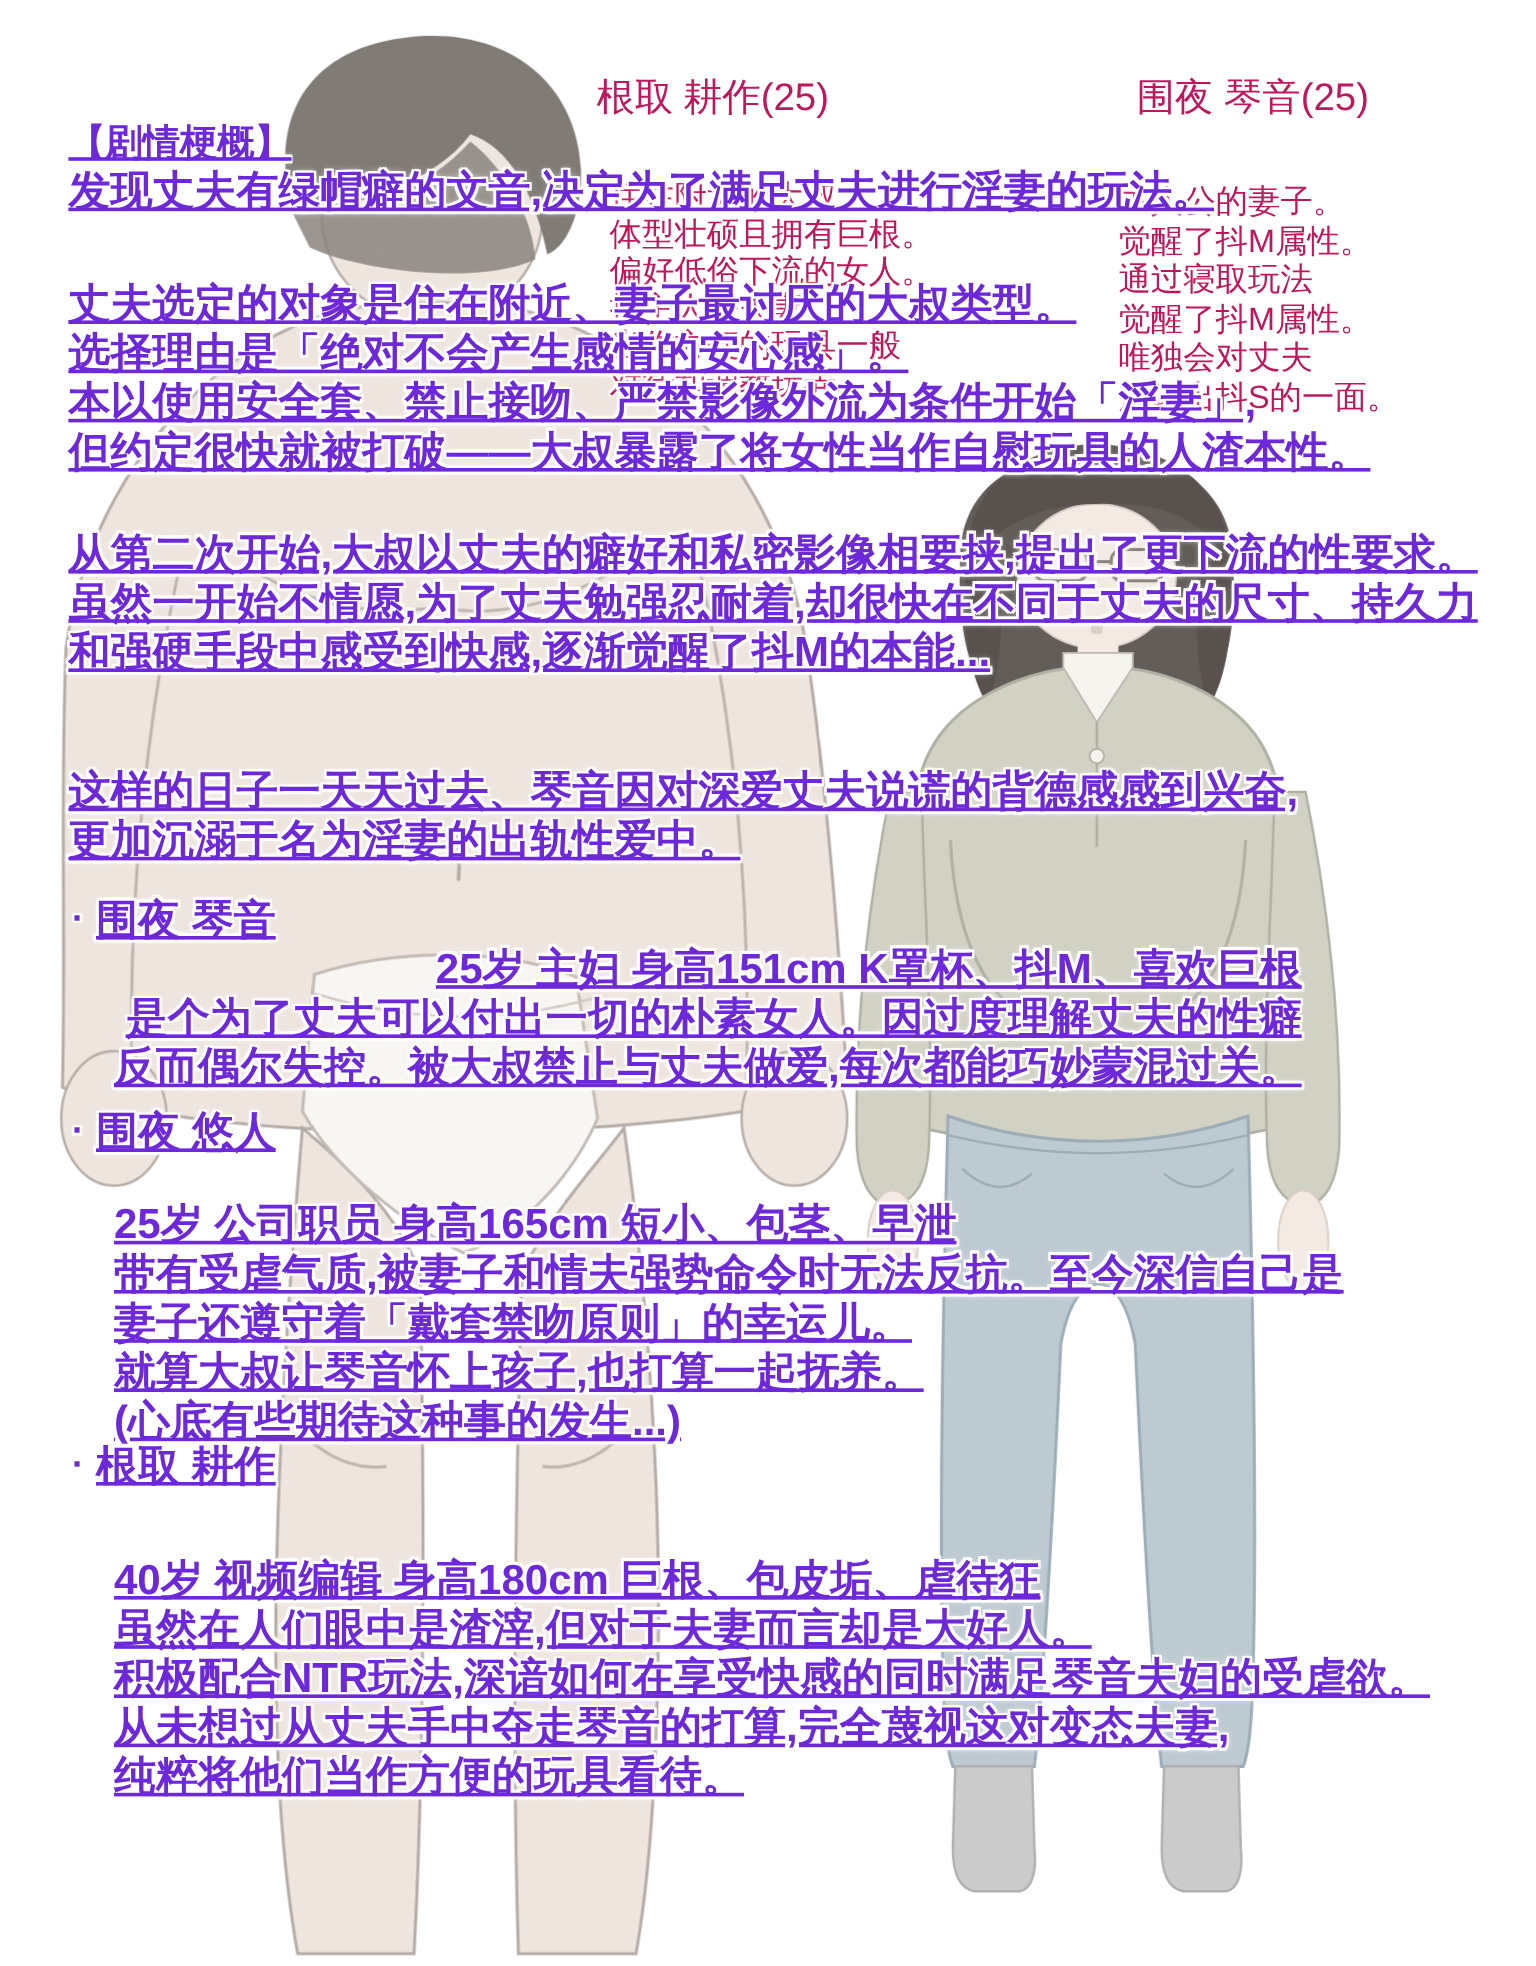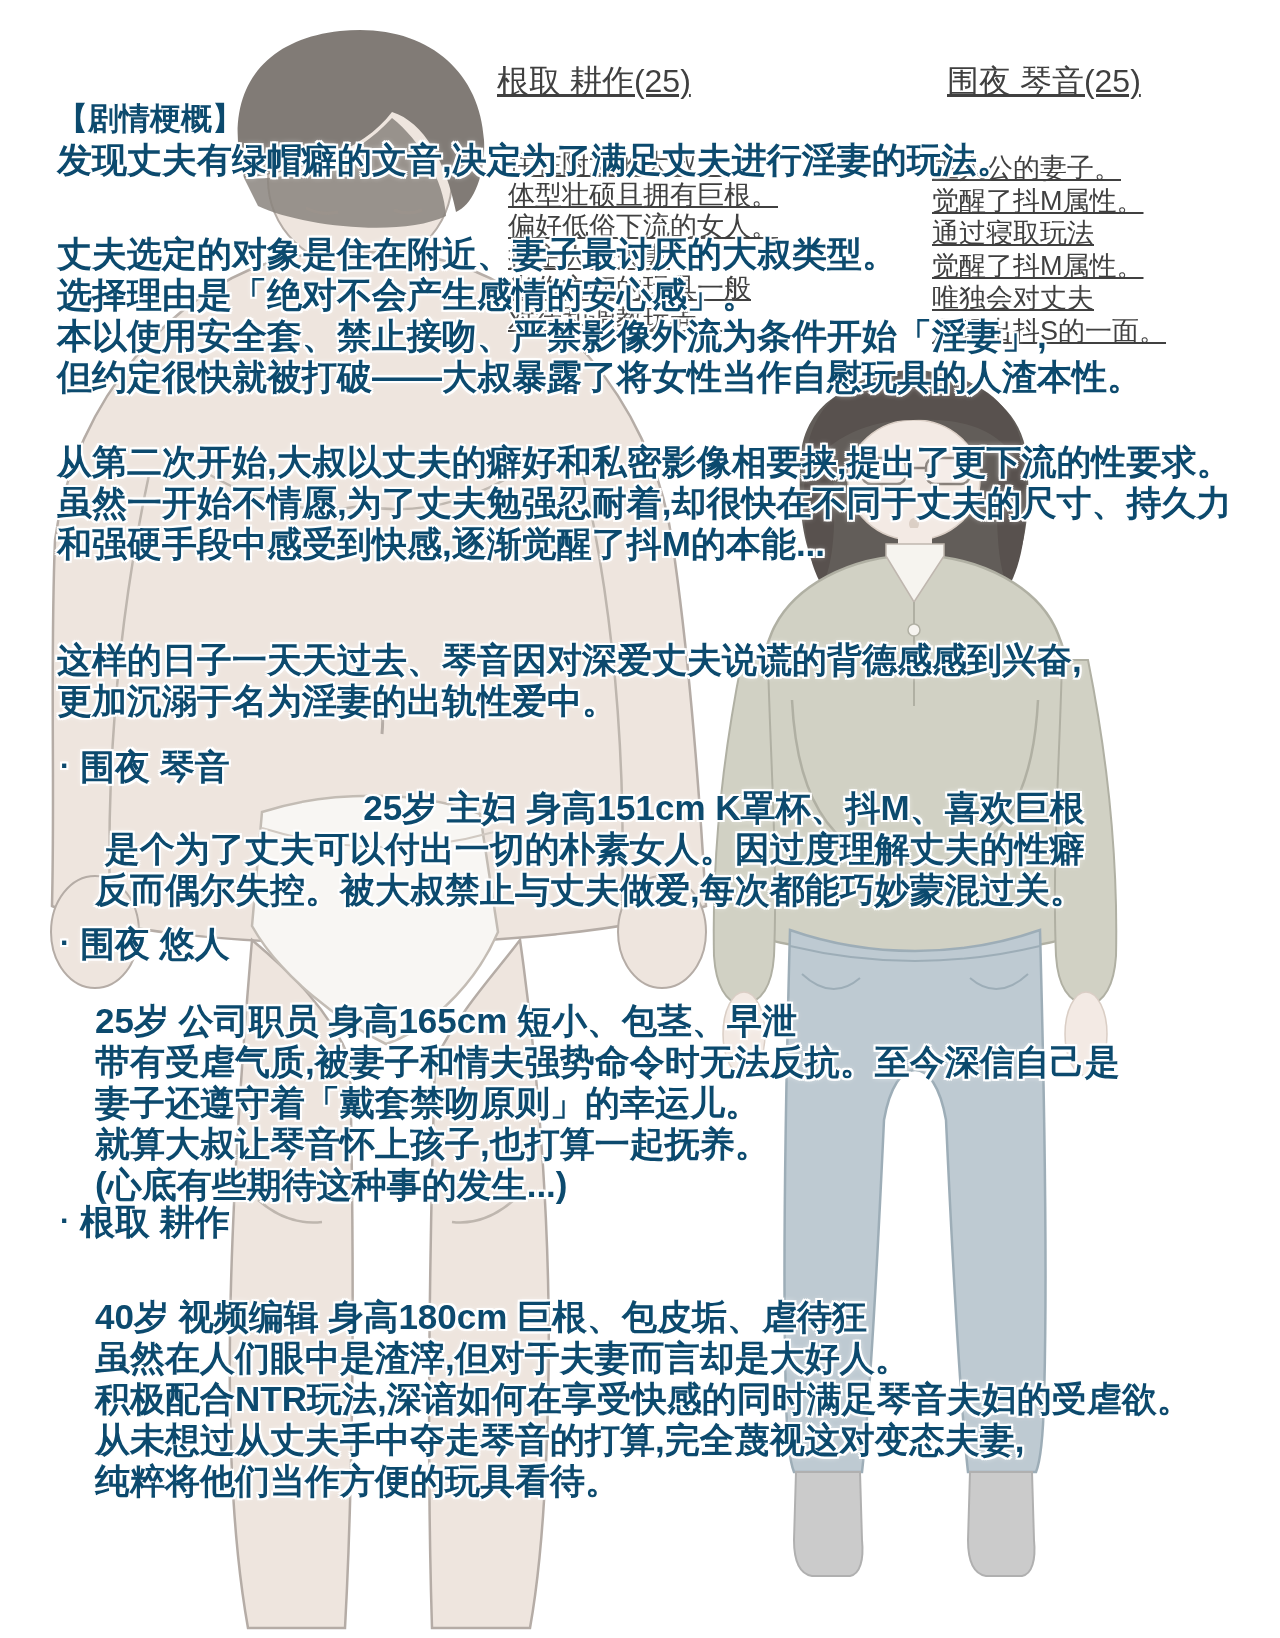--- a/index.html
+++ b/index.html
@@ -2,29 +2,29 @@
 <html><head>
 <meta charset="utf-8">
 <style>
   html,body{margin:0;padding:0;background:#ffffff;}
   .canvas{
     position:relative;width:1280px;height:1638px;background:#ffffff;overflow:hidden;
     font-family:"Liberation Sans","DejaVu Sans",sans-serif;
   }
   .figures{position:absolute;left:0;top:0;z-index:0;pointer-events:none;}
   .txt{
-    position:absolute;z-index:2;color:#0c4a6e;font-weight:700;font-size:35px;line-height:41px;
+    position:absolute;z-index:2;color:#6d28d9;font-weight:700;font-size:35px;line-height:41px;
     white-space:nowrap;letter-spacing:0;
     text-shadow:-2px -2px 0 #fff,0 -2px 0 #fff,2px -2px 0 #fff,-2px 0 0 #fff,2px 0 0 #fff,
                 -2px 2px 0 #fff,0 2px 0 #fff,2px 2px 0 #fff,0 0 6px #fff;
+    text-decoration:underline;
   }
   .muted{
-    position:absolute;z-index:1;color:#404040;font-weight:500;white-space:nowrap;
+    position:absolute;z-index:1;color:#be185d;font-weight:500;white-space:nowrap;
     text-shadow:-1.5px -1.5px 0 #fff,1.5px -1.5px 0 #fff,-1.5px 1.5px 0 #fff,1.5px 1.5px 0 #fff,0 0 4px #fff;
-    text-decoration:underline;
   }
   .hdr{font-size:32px;top:60px;}
   #hdr-uncle{left:497px;}
   #hdr-wife{left:947px;}
   #syn-title{left:57px;top:98px;font-size:31px;}
   #p1{left:57px;top:139px;}
   #p2{left:57px;top:233px;}
   #p3{left:57px;top:441px;}
   #p4{left:57px;top:610px;margin-top:29px;}
   #ann-uncle{left:508px;top:149px;font-size:27px;line-height:31px;}

